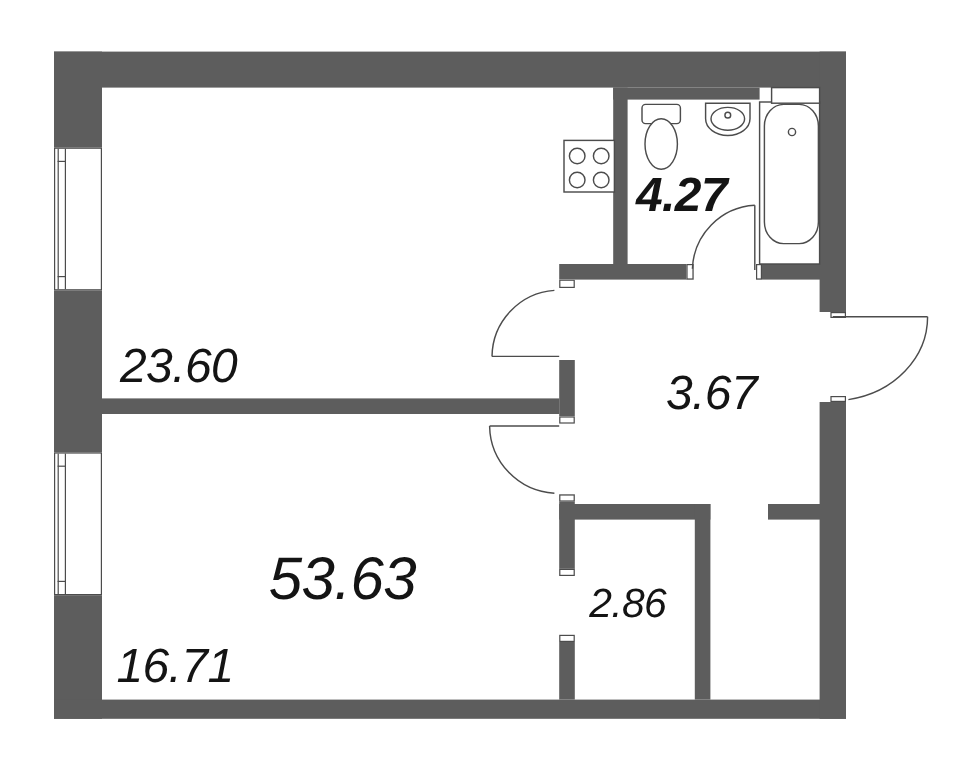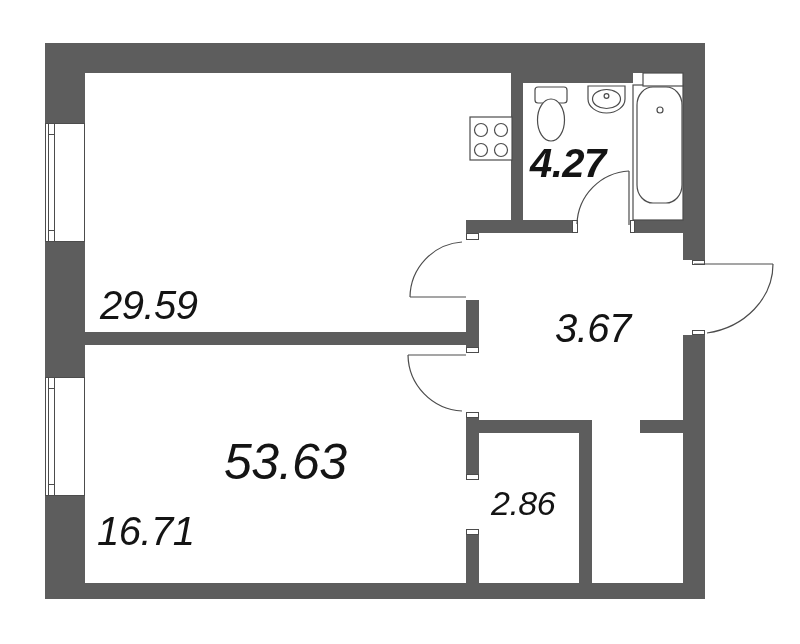--- a/index.html
+++ b/index.html
@@ -115,20 +115,20 @@
     </g>
 
     <g>
       <rect class="fill-w" x="633" y="85" width="50" height="135"></rect>
       <rect class="fill-w" x="643" y="73" width="40" height="13"></rect>
       <rect class="fill-w" x="637" y="87" width="45" height="116" rx="16" ry="18"></rect>
       <circle cx="660" cy="110" r="3"></circle>
     </g>
   </svg>
 
-  <div class="area-label md" style="left:100px;top:284px;">29.59</div>
-  <div class="area-label md" style="left:97px;top:510px;">16.71</div>
-  <div class="area-label lg" style="left:224px;top:436px;">53.63</div>
+  <div class="area-label md" style="left:100px;top:284px;">23.60</div>
+  <div class="area-label md" style="left:97px;top:534px;">16.71</div>
+  <div class="area-label lg" style="left:224px;top:456px;">53.63</div>
   <div class="area-label md" style="left:530px;top:142px;font-weight:bold;">4.27</div>
   <div class="area-label md" style="left:555px;top:307px;">3.67</div>
   <div class="area-label sm" style="left:491px;top:486px;">2.86</div>
 
 </div>
 
 </body></html>

